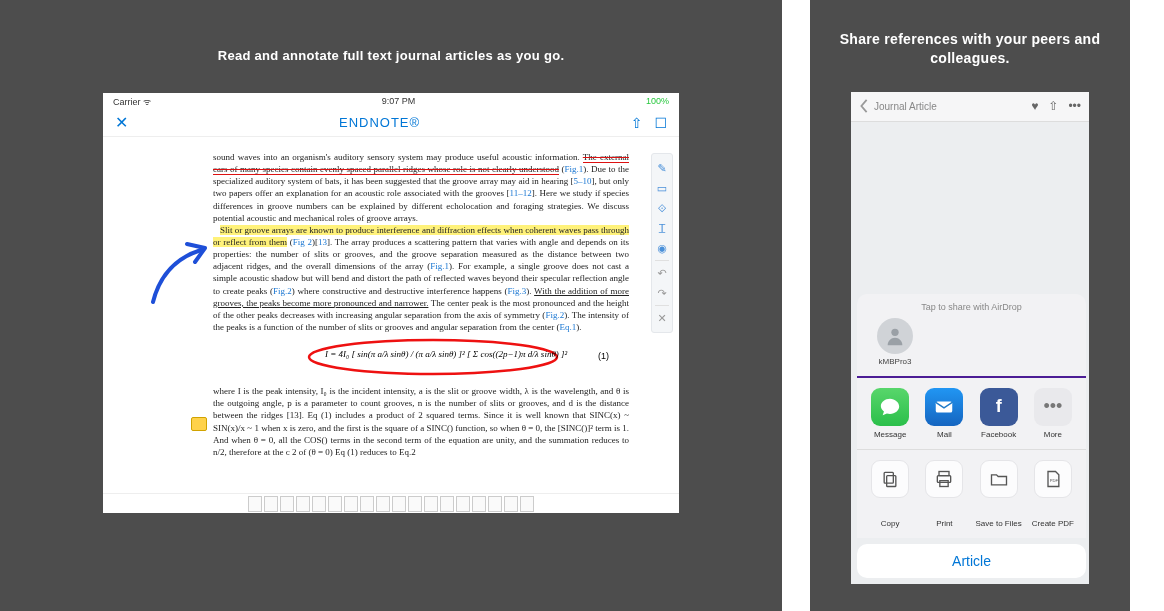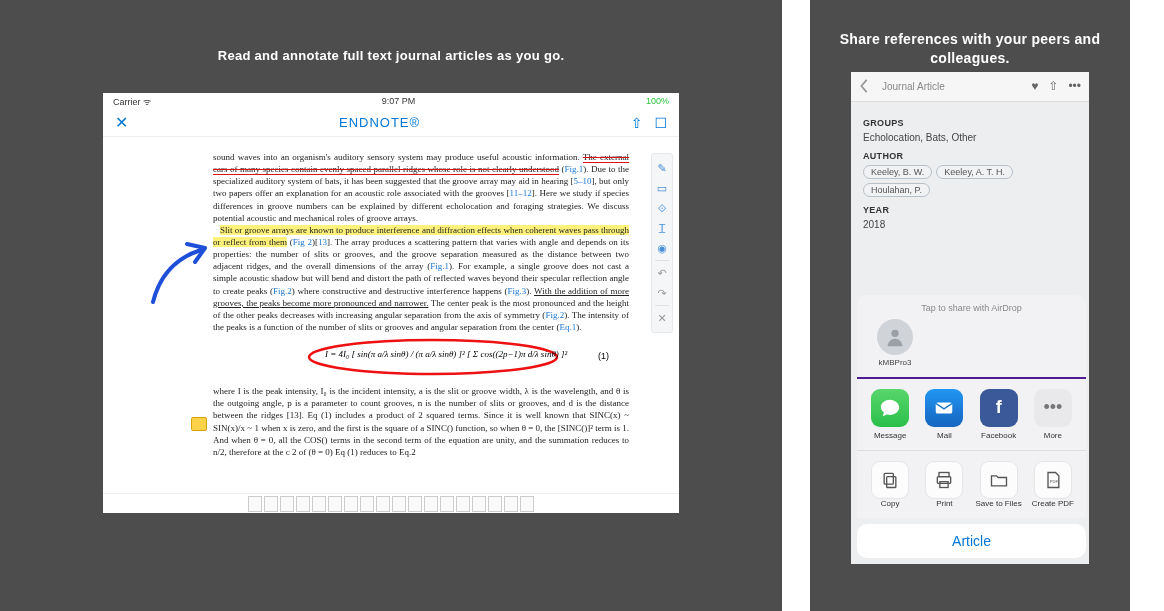--- a/index.html
+++ b/index.html
@@ -21,21 +21,21 @@
   .panel-left { width: 782px; height: 611px; padding-top: 48px; }
   .panel-right { width: 320px; height: 611px; padding-top: 30px; }
   .caption {
     color: #fff;
     font-weight: 700;
     text-align: center;
     margin-bottom: 30px;
     font-size: 13px;
     letter-spacing: 0.3px;
   }
-  .caption-sm { font-size: 14px; margin-bottom: 4px; line-height: 1.35; }
+  .caption-sm { font-size: 14px; margin-bottom: 24px; line-height: 1.35; }
 
   
   .ipad {
     width: 576px;
     height: 420px;
     background: #fff;
     position: relative;
     overflow: hidden;
     font-size: 10px;
   }
@@ -127,21 +127,21 @@
     font-size: 10px;
   }
   .ip-status {
     height: 16px; display:flex; justify-content:space-between; align-items:center;
     padding:0 6px; font-size:8px; color:#555; background:#f6f6f7;
   }
   .ip-nav {
     height: 30px; display:flex; align-items:center; justify-content:space-between;
     padding:0 8px; background:#f6f6f7; border-bottom:1px solid #ddd;
   }
-  .ip-nav .back { color:#888; display:flex; align-items:center; gap:13px;}
+  .ip-nav .back { color:#888; display:flex; align-items:center; gap:5px;}
   .ip-nav .back svg { width:10px; height:14px;}
   .ip-nav .icons { display:flex; gap:10px; color:#666; font-size:12px;}
   .ip-body { padding: 8px 12px; }
   .sec-label { font-size:9px; font-weight:700; color:#333; margin:8px 0 4px; letter-spacing:0.3px;}
   .groups-val { font-size:10px; color:#444; }
   .author-pills { display:flex; gap:4px; flex-wrap:wrap; margin-top:2px;}
   .pill { border:1px solid #b8c0c8; border-radius:10px; padding:1px 7px; font-size:9px; color:#555; background:#f0f2f4;}
   .year-val { font-size:10px; color:#444; }
 
   .sheet {
@@ -165,21 +165,21 @@
   .app-icon.msg { background:linear-gradient(#58d66b,#2bbf4a);}
   .app-icon.mail { background:linear-gradient(#2196f3,#1565c0);}
   .app-icon.fb { background:#3b5998;}
   .app-icon.more { background:#e9e9ec; color:#777;}
   .app-label { font-size:8px; color:#333; margin-top:4px;}
 
   .action-row { display:flex; justify-content:space-around; padding:10px 6px; background:#f2f2f4; border-radius:0 0 10px 10px;}
   .action-item { display:flex; flex-direction:column; align-items:center; width:50px;}
   .action-icon { width:38px; height:38px; border-radius:9px; background:#fcfcfd; border:1px solid #e5e5e8; display:flex; align-items:center; justify-content:center;}
   .action-icon svg { width:20px; height:20px; fill:none; stroke:#555; stroke-width:1.6;}
-  .action-label { font-size:8px; color:#333; margin-top:0; text-align:center;}
+  .action-label { font-size:8px; color:#333; margin-top:21px; text-align:center;}
 
   .cancel-btn {
     margin-top:6px; background:#fff; border-radius:10px; height:34px;
     display:flex; align-items:center; justify-content:center;
     color:#0076d6; font-size:14px; font-weight:500;
   }
 </style>
 </head>
 <body>
 
@@ -272,34 +272,20 @@
           </svg>
         <span>Journal Article</span>
       </div>
       <div class="icons">
         <span>♥</span>
         <span>⇧</span>
         <span>•••</span>
       </div>
     </div>
 
-    <div class="ip-body">
-      <div class="sec-label">GROUPS</div>
-      <div class="groups-val">Echolocation, Bats, Other</div>
-
-      <div class="sec-label">AUTHOR</div>
-      <div class="author-pills">
-        <span class="pill">Keeley, B. W.</span>
-        <span class="pill">Keeley, A. T. H.</span>
-        <span class="pill">Houlahan, P.</span>
-      </div>
-
-      <div class="sec-label">YEAR</div>
-      <div class="year-val">2018</div>
-    </div>
 
     <div class="sheet">
       <div class="sheet-top">
         <div class="airdrop-label">Tap to share with AirDrop</div>
         <div class="airdrop-row">
           <div class="airdrop-contact">
             <div class="avatar">
               <svg viewBox="0 0 24 24">
                   <circle cx="12" cy="8" r="4"></circle>
                   <path d="M4 22c0-4.4 3.6-8 8-8s8 3.6 8 8"></path>

